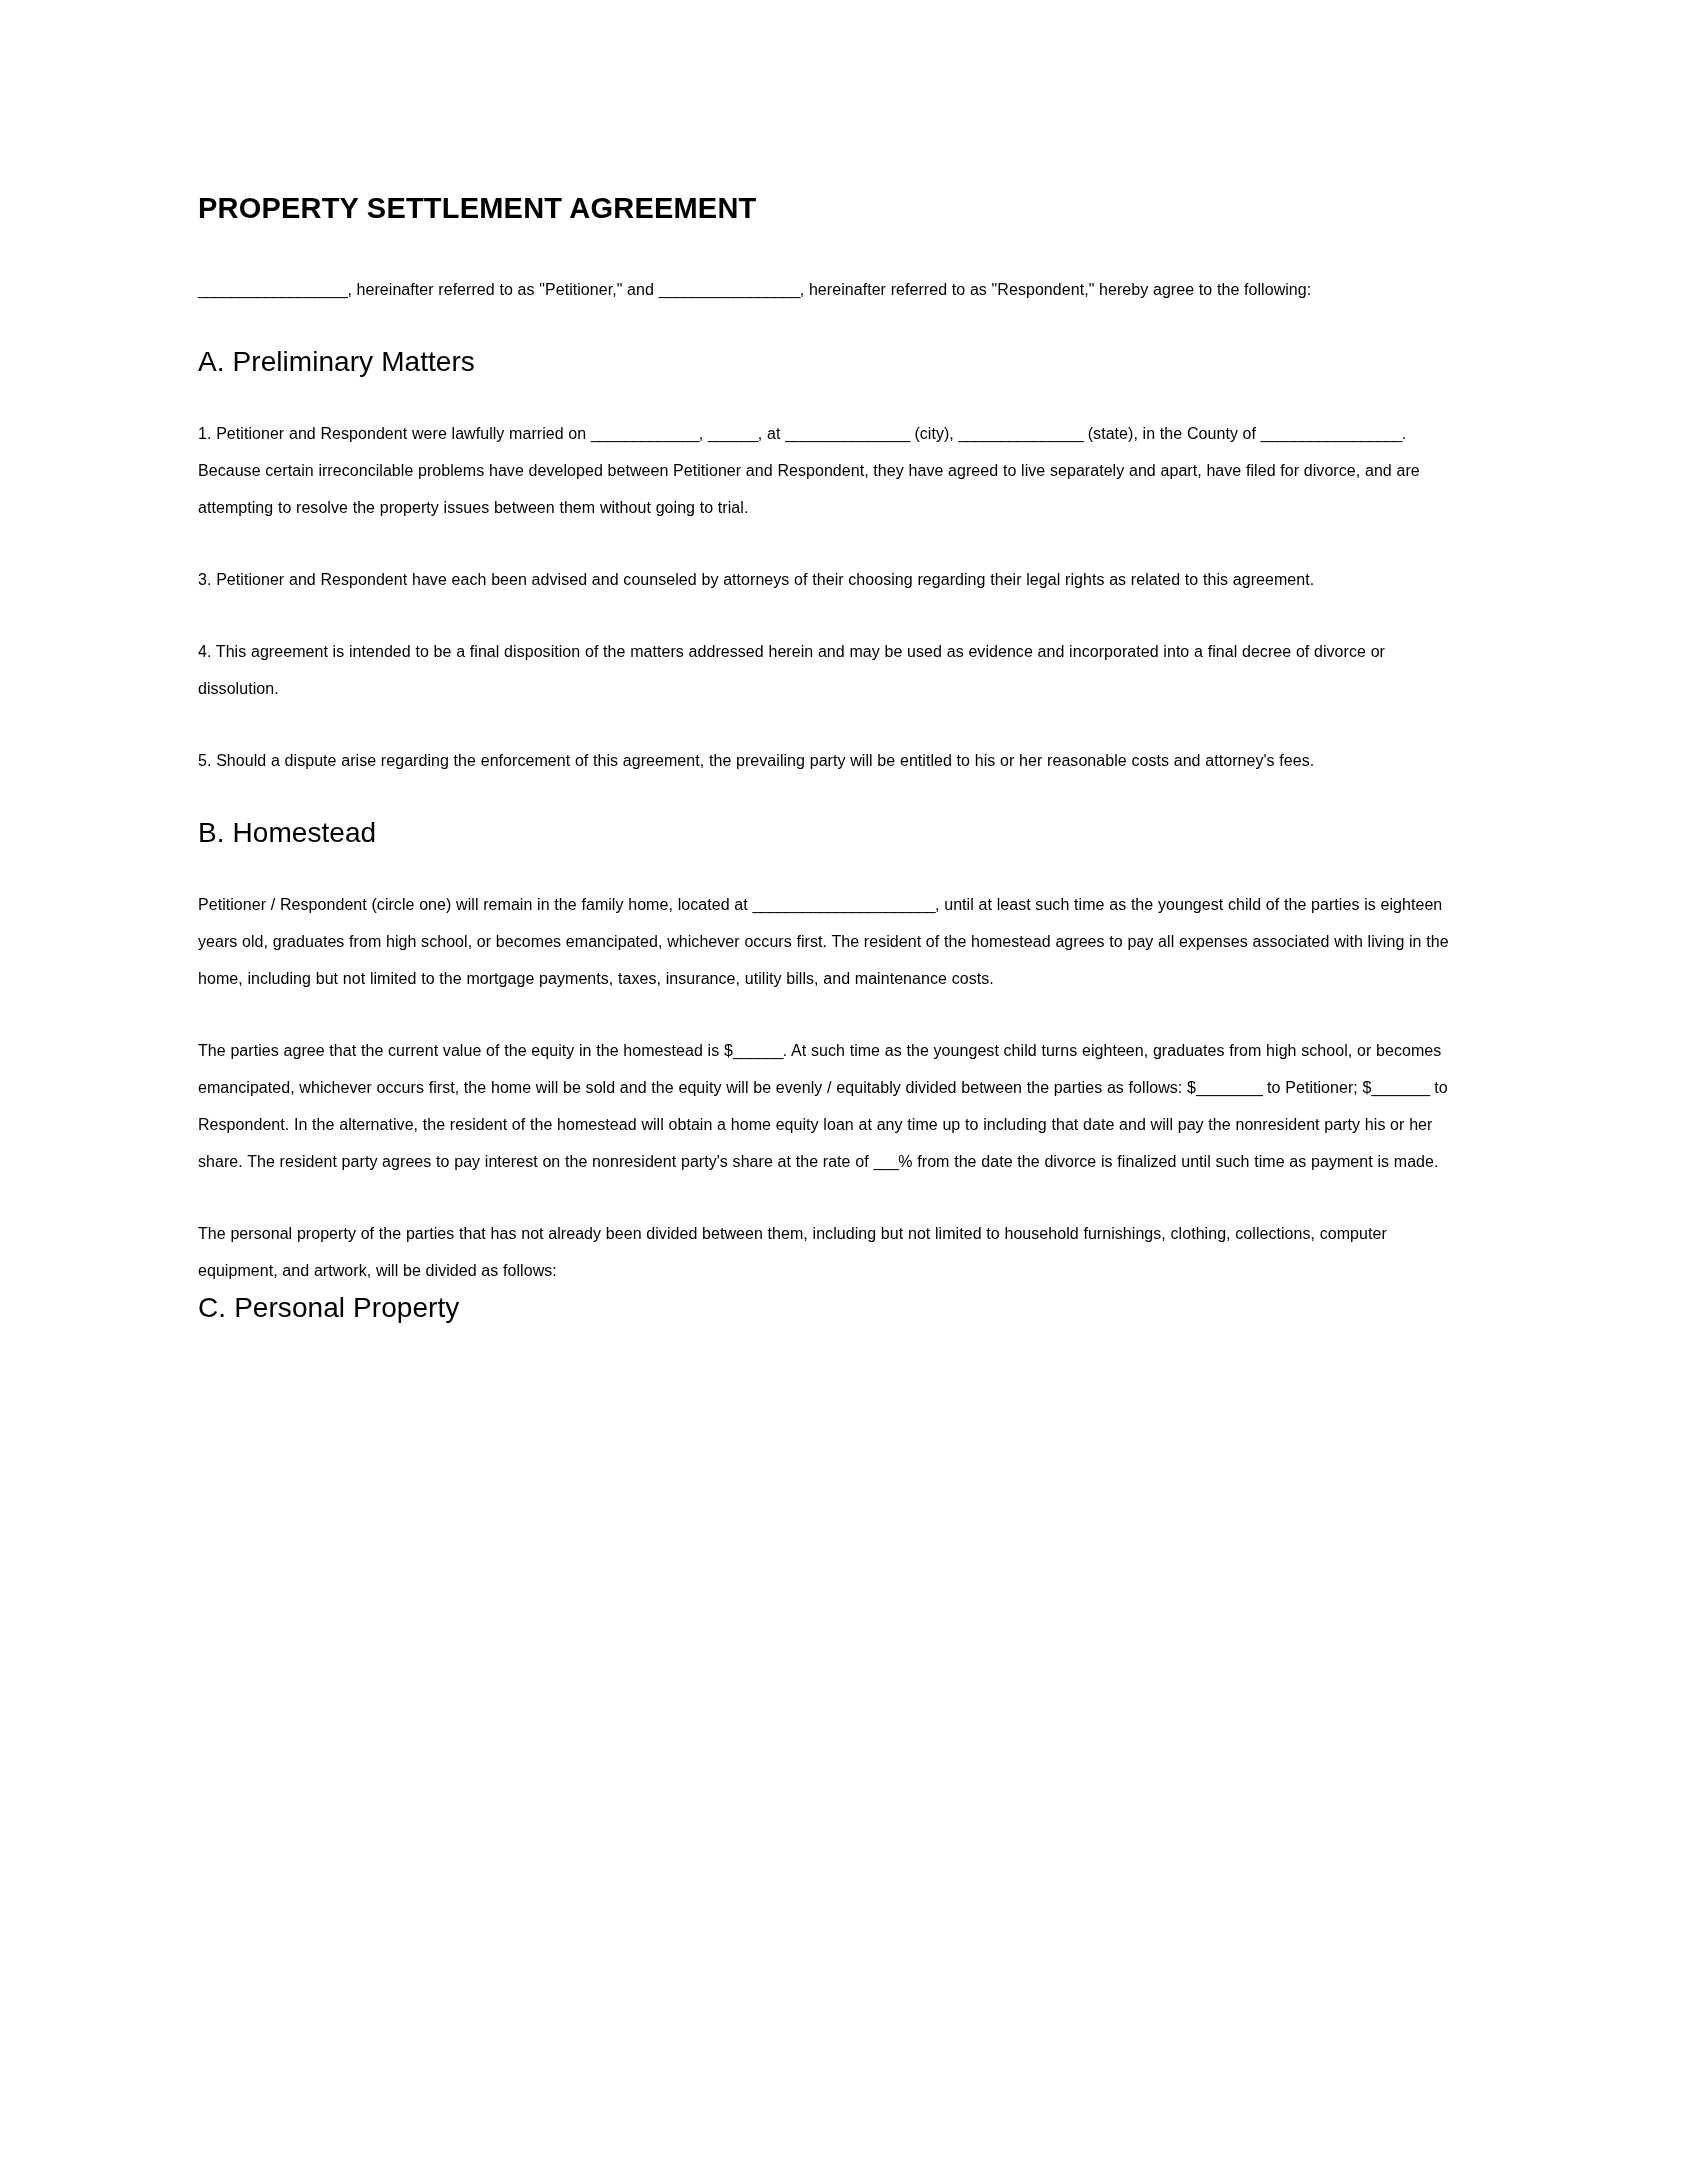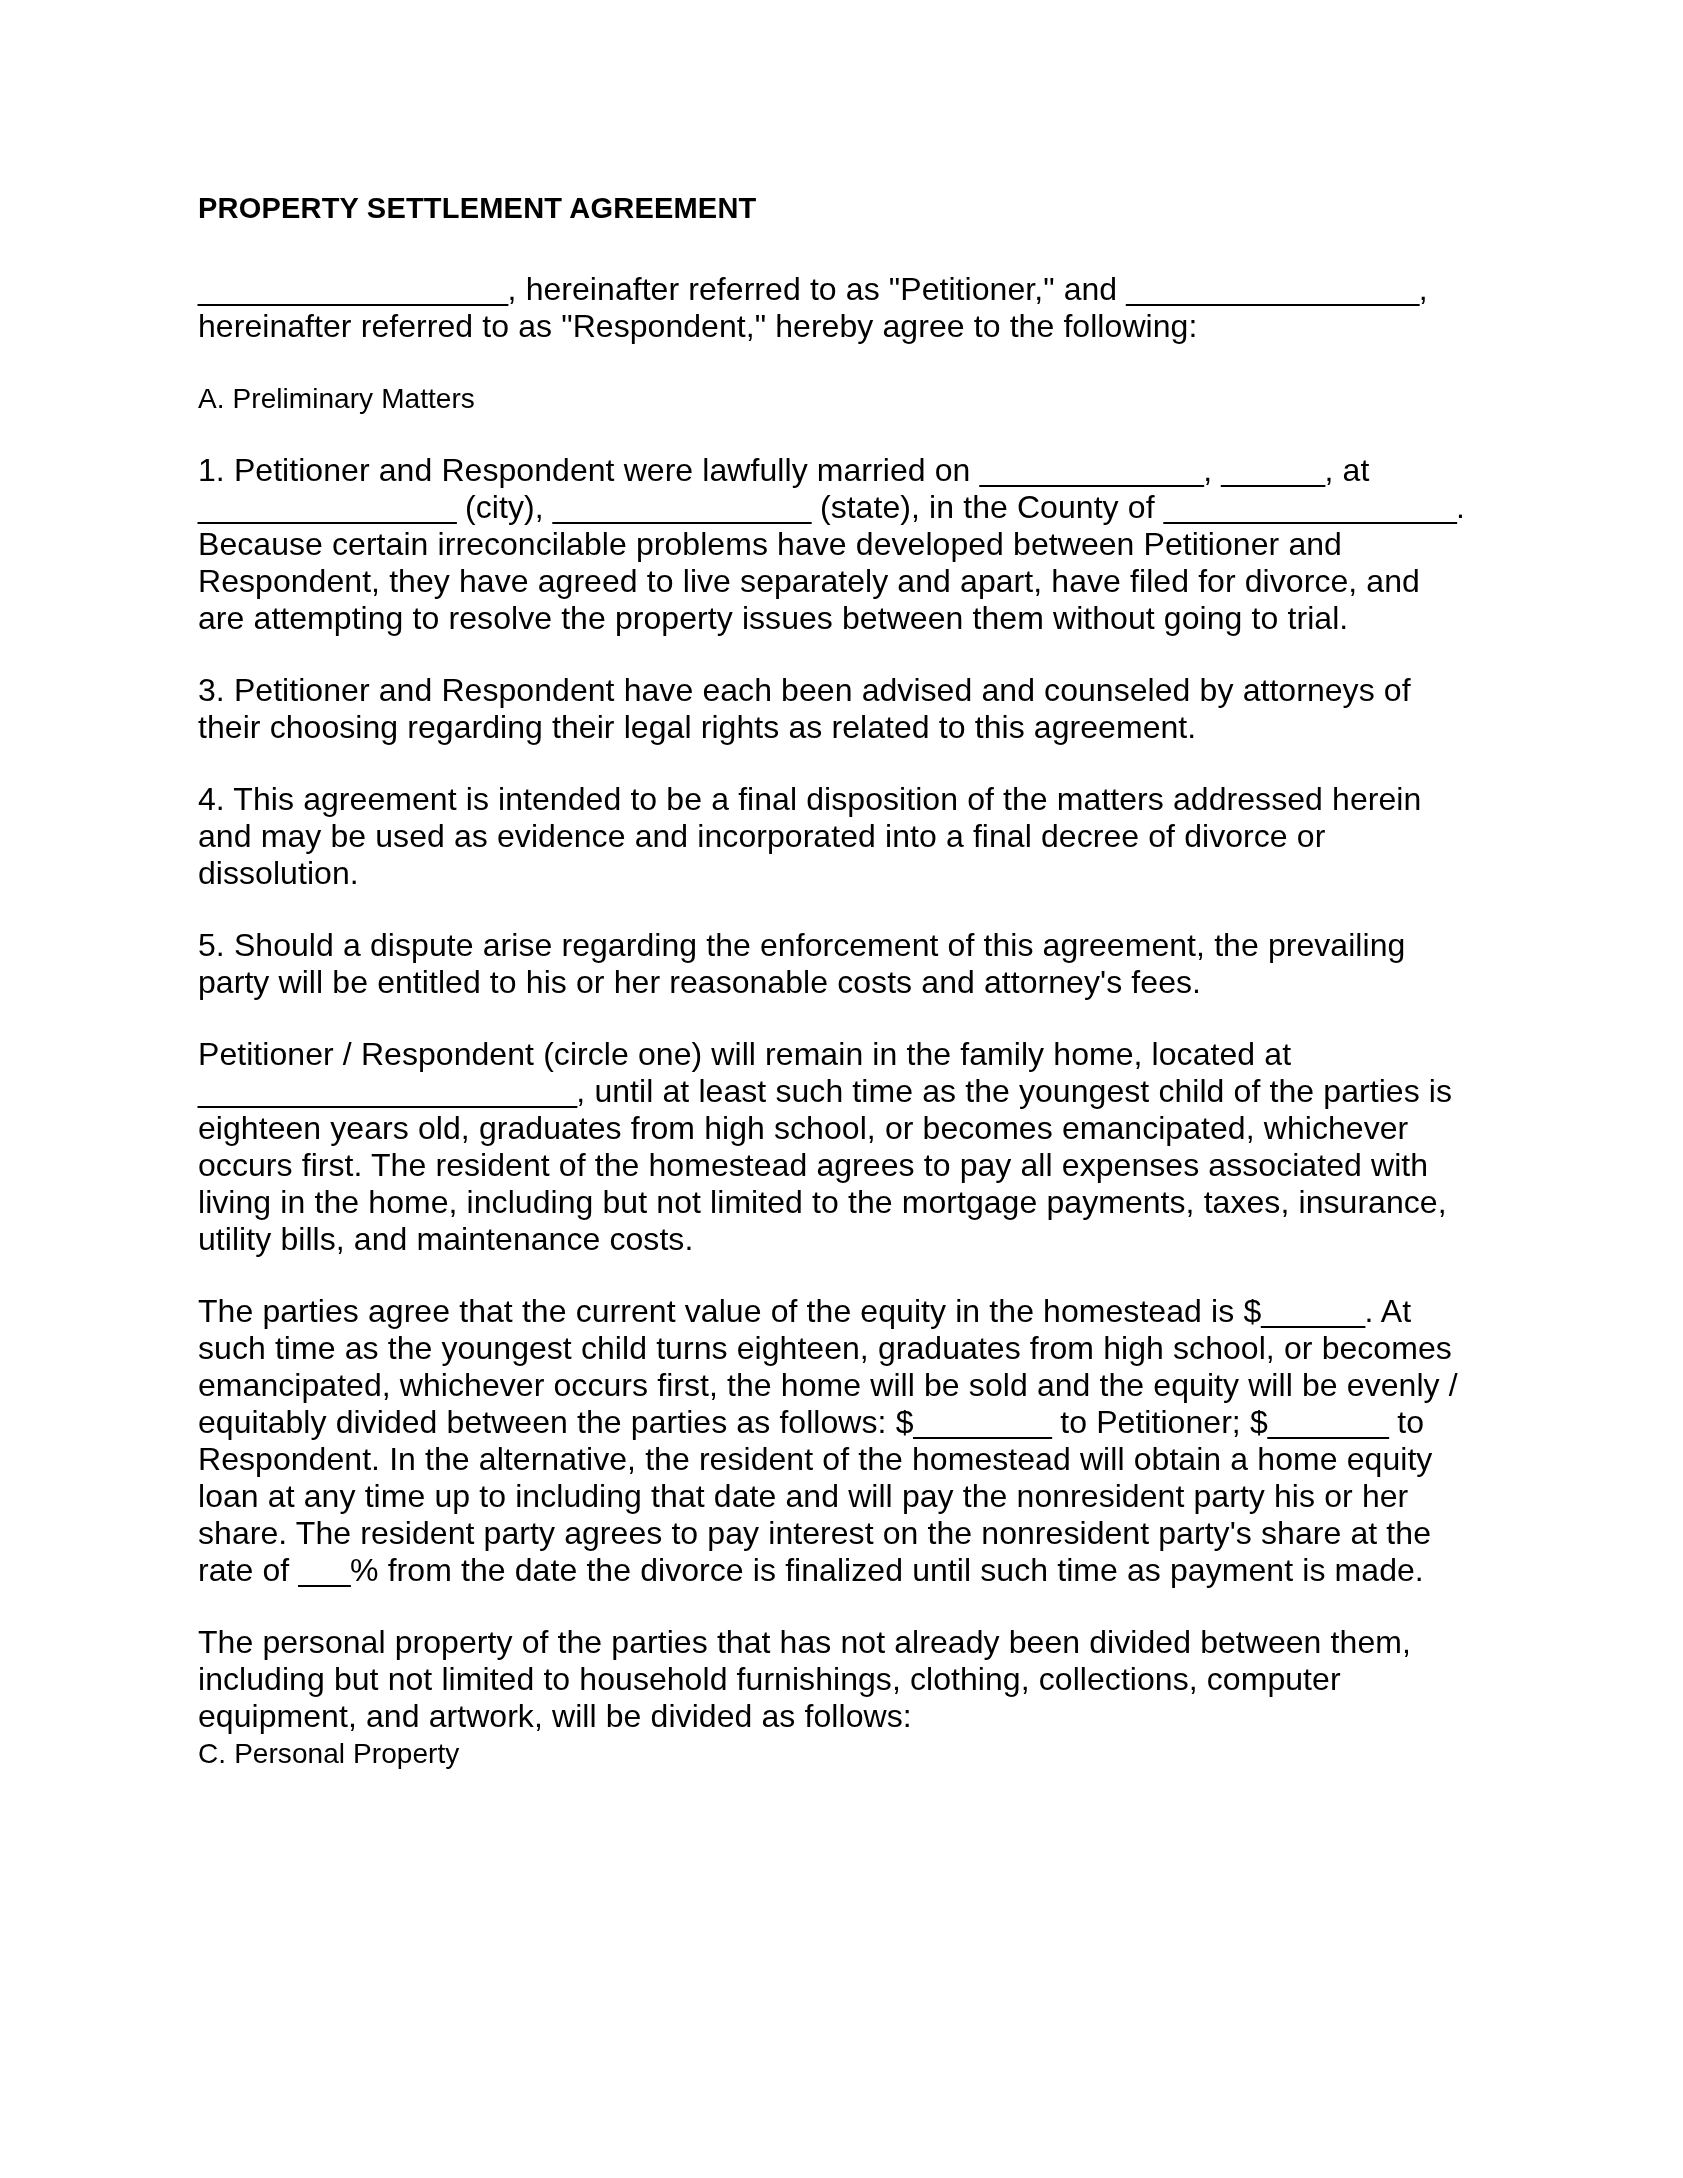--- a/index.html
+++ b/index.html
@@ -23,21 +23,21 @@
     padding: 190px 213px 8px 198px;
   }
   .doc-title {
     font-size: 29px;
     font-weight: bold;
     letter-spacing: 0.2px;
     margin: 0 0 45px 0;
     line-height: 1.25;
   }
   p.para {
-    font-size: 32px;
+    font-size: 16px;
     line-height: 37px;
     margin: 0 0 35px 0;
     text-align: left;
     letter-spacing: 0.05px;
     word-spacing: 0.2px;
   }
   p.section-head {
     font-size: 28px;
     line-height: 37px;
     margin: 0 0 35px 0;
@@ -58,20 +58,21 @@
 
   <h1 class="doc-title">PROPERTY SETTLEMENT AGREEMENT</h1>
 
   <div>
       <p class="para"><span class="blank">__________________</span>, hereinafter referred to as "Petitioner," and <span class="blank">_________________</span>, hereinafter referred to as "Respondent," hereby agree to the following:</p>
       <p class="para section-head">A. Preliminary Matters</p>
       <p class="para">1. Petitioner and Respondent were lawfully married on <span class="blank">_____________</span>, <span class="blank">______</span>, at <span class="blank">_______________</span> (city), <span class="blank">_______________</span> (state), in the County of <span class="blank">_________________</span>. Because certain irreconcilable problems have developed between Petitioner and Respondent, they have agreed to live separately and apart, have filed for divorce, and are attempting to resolve the property issues between them without going to trial.</p>
       <p class="para">3. Petitioner and Respondent have each been advised and counseled by attorneys of their choosing regarding their legal rights as related to this agreement.</p>
       <p class="para">4. This agreement is intended to be a final disposition of the matters addressed herein and may be used as evidence and incorporated into a final decree of divorce or dissolution.</p>
       <p class="para">5. Should a dispute arise regarding the enforcement of this agreement, the prevailing party will be entitled to his or her reasonable costs and attorney's fees.</p>
+      <p class="para section-head">B. Homestead</p>
       <p class="para">Petitioner / Respondent (circle one) will remain in the family home, located at <span class="blank">______________________</span>, until at least such time as the youngest child of the parties is eighteen years old, graduates from high school, or becomes emancipated, whichever occurs first. The resident of the homestead agrees to pay all expenses associated with living in the home, including but not limited to the mortgage payments, taxes, insurance, utility bills, and maintenance costs.</p>
       <p class="para">The parties agree that the current value of the equity in the homestead is $<span class="blank">______</span>. At such time as the youngest child turns eighteen, graduates from high school, or becomes emancipated, whichever occurs first, the home will be sold and the equity will be evenly / equitably divided between the parties as follows: $<span class="blank">________</span> to Petitioner; $<span class="blank">_______</span> to Respondent. In the alternative, the resident of the homestead will obtain a home equity loan at any time up to including that date and will pay the nonresident party his or her share. The resident party agrees to pay interest on the nonresident party's share at the rate of <span class="blank">___</span>% from the date the divorce is finalized until such time as payment is made.</p>
       <p class="para last">The personal property of the parties that has not already been divided between them, including but not limited to household furnishings, clothing, collections, computer equipment, and artwork, will be divided as follows:</p>
       <p class="para section-head">C. Personal Property</p>
     </div>
 
 </div>
 
 
 </body></html>

